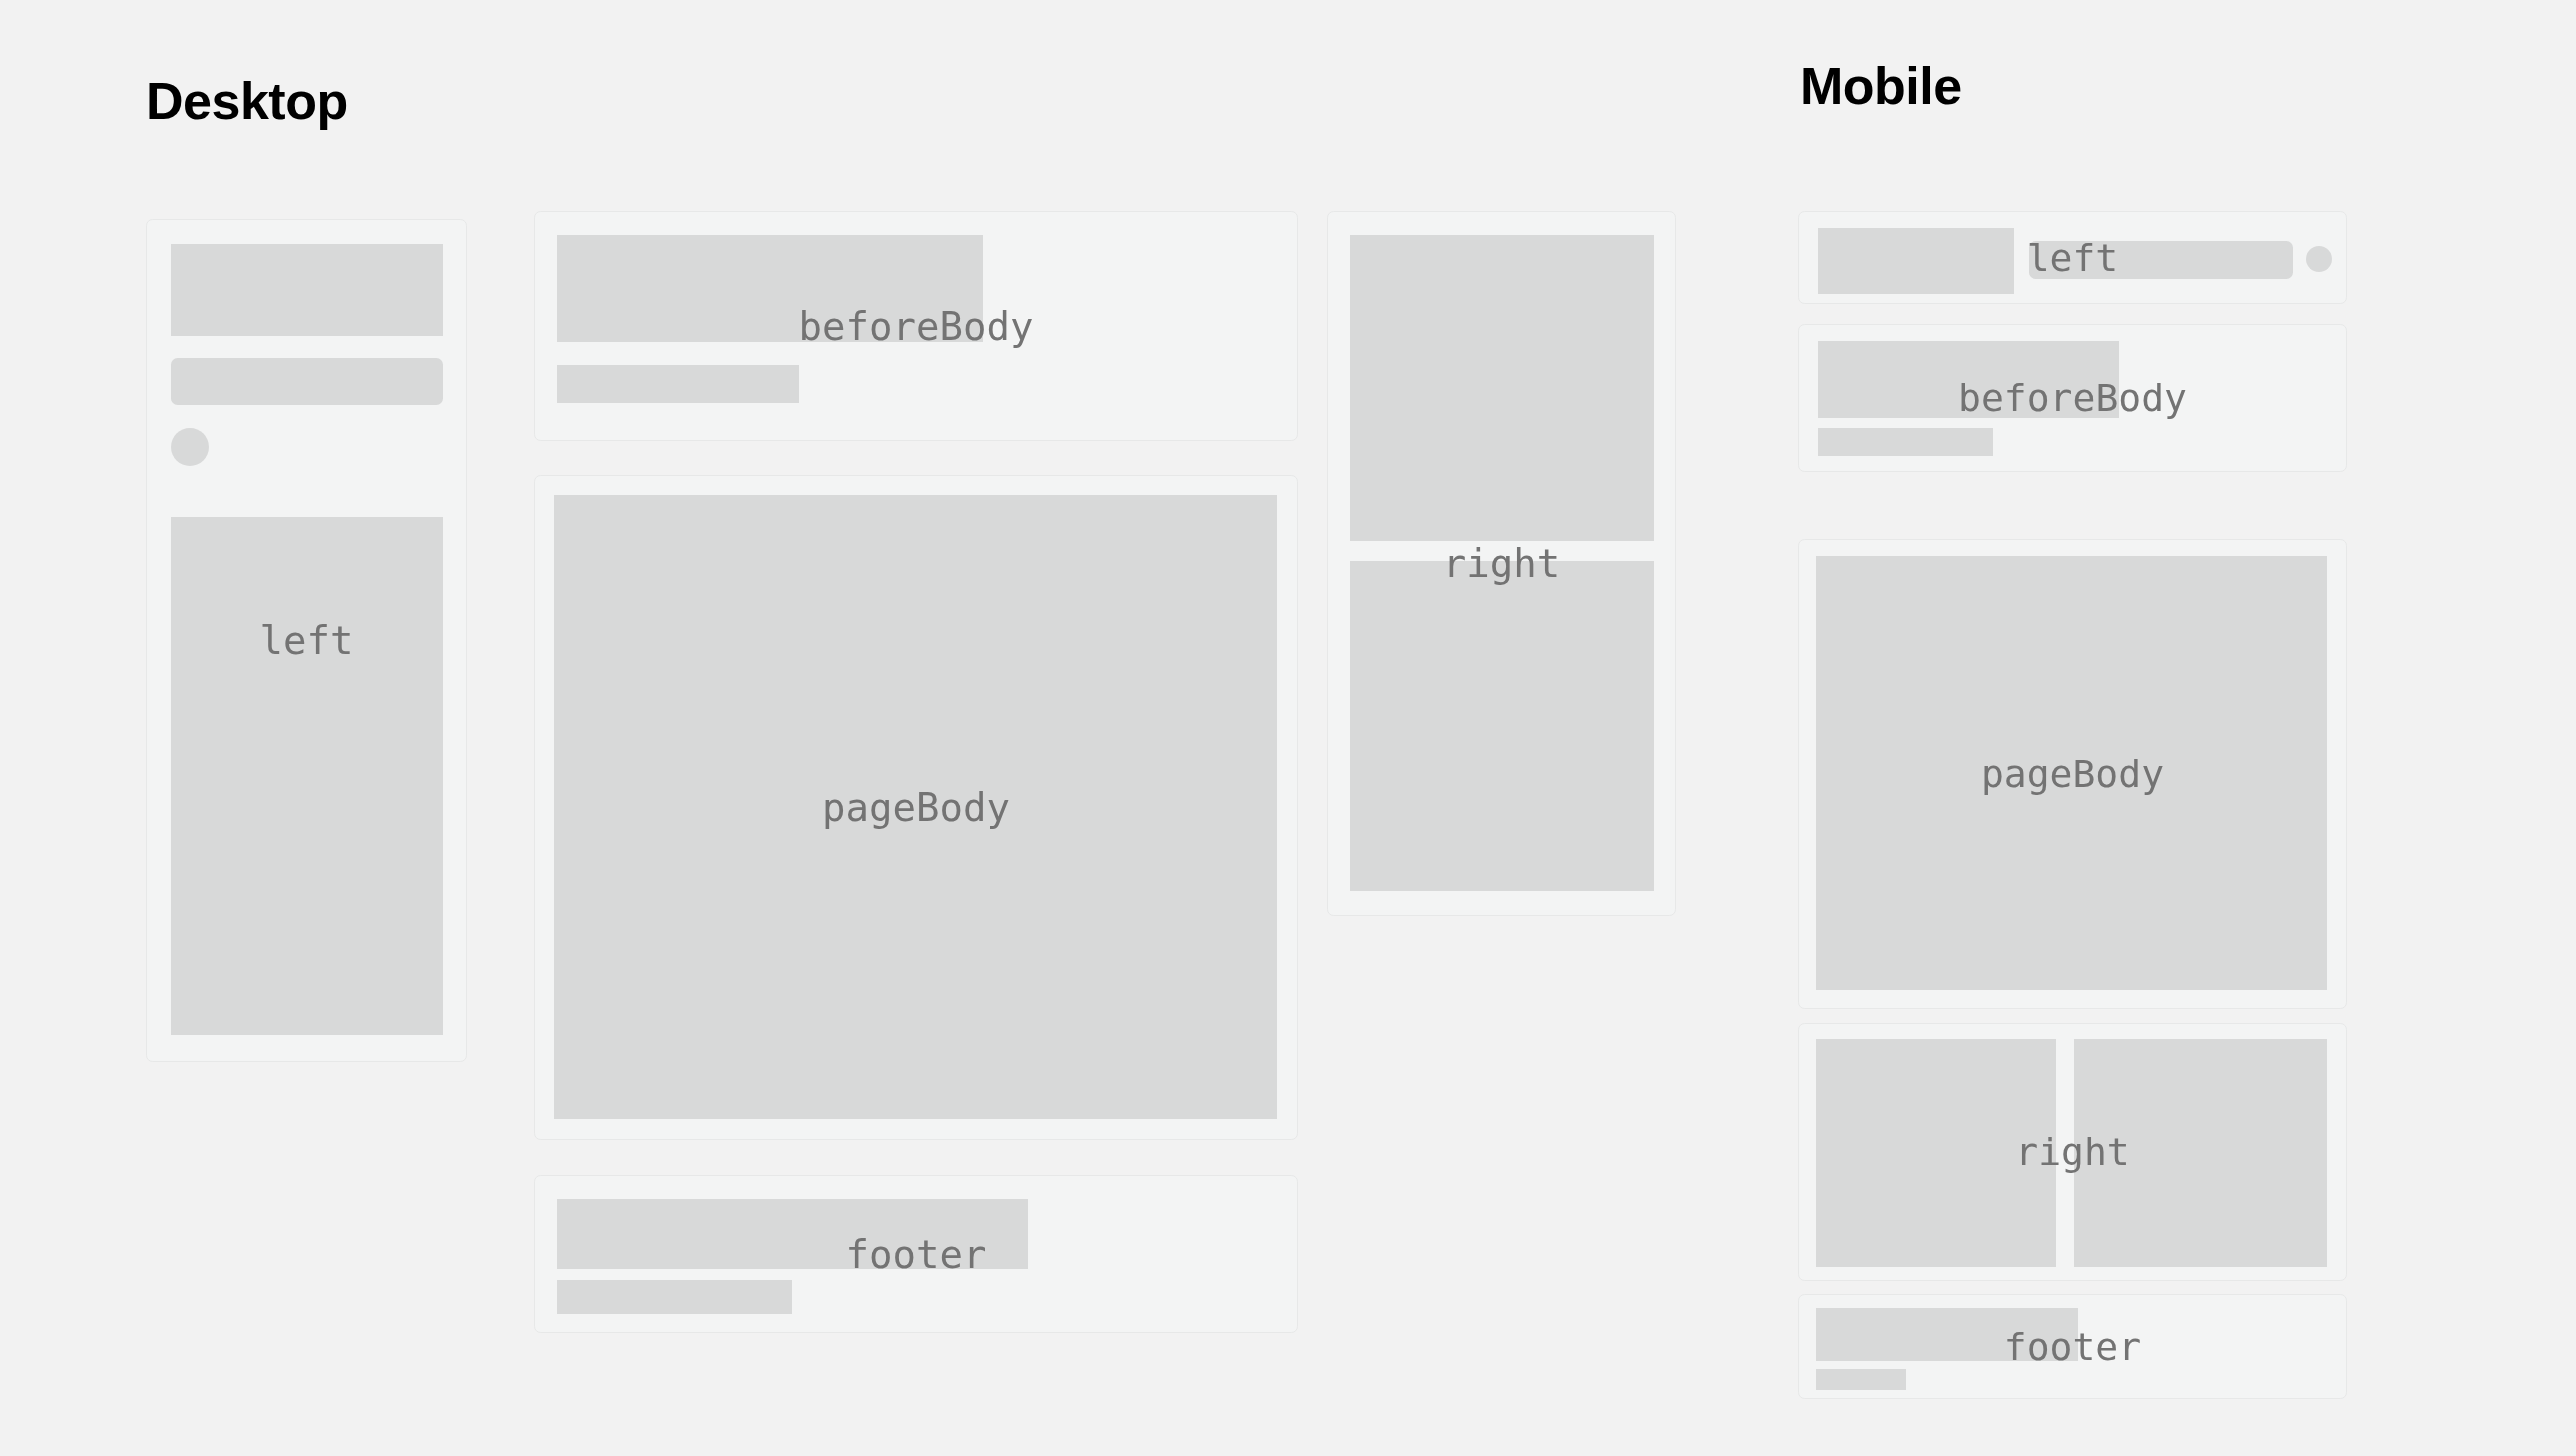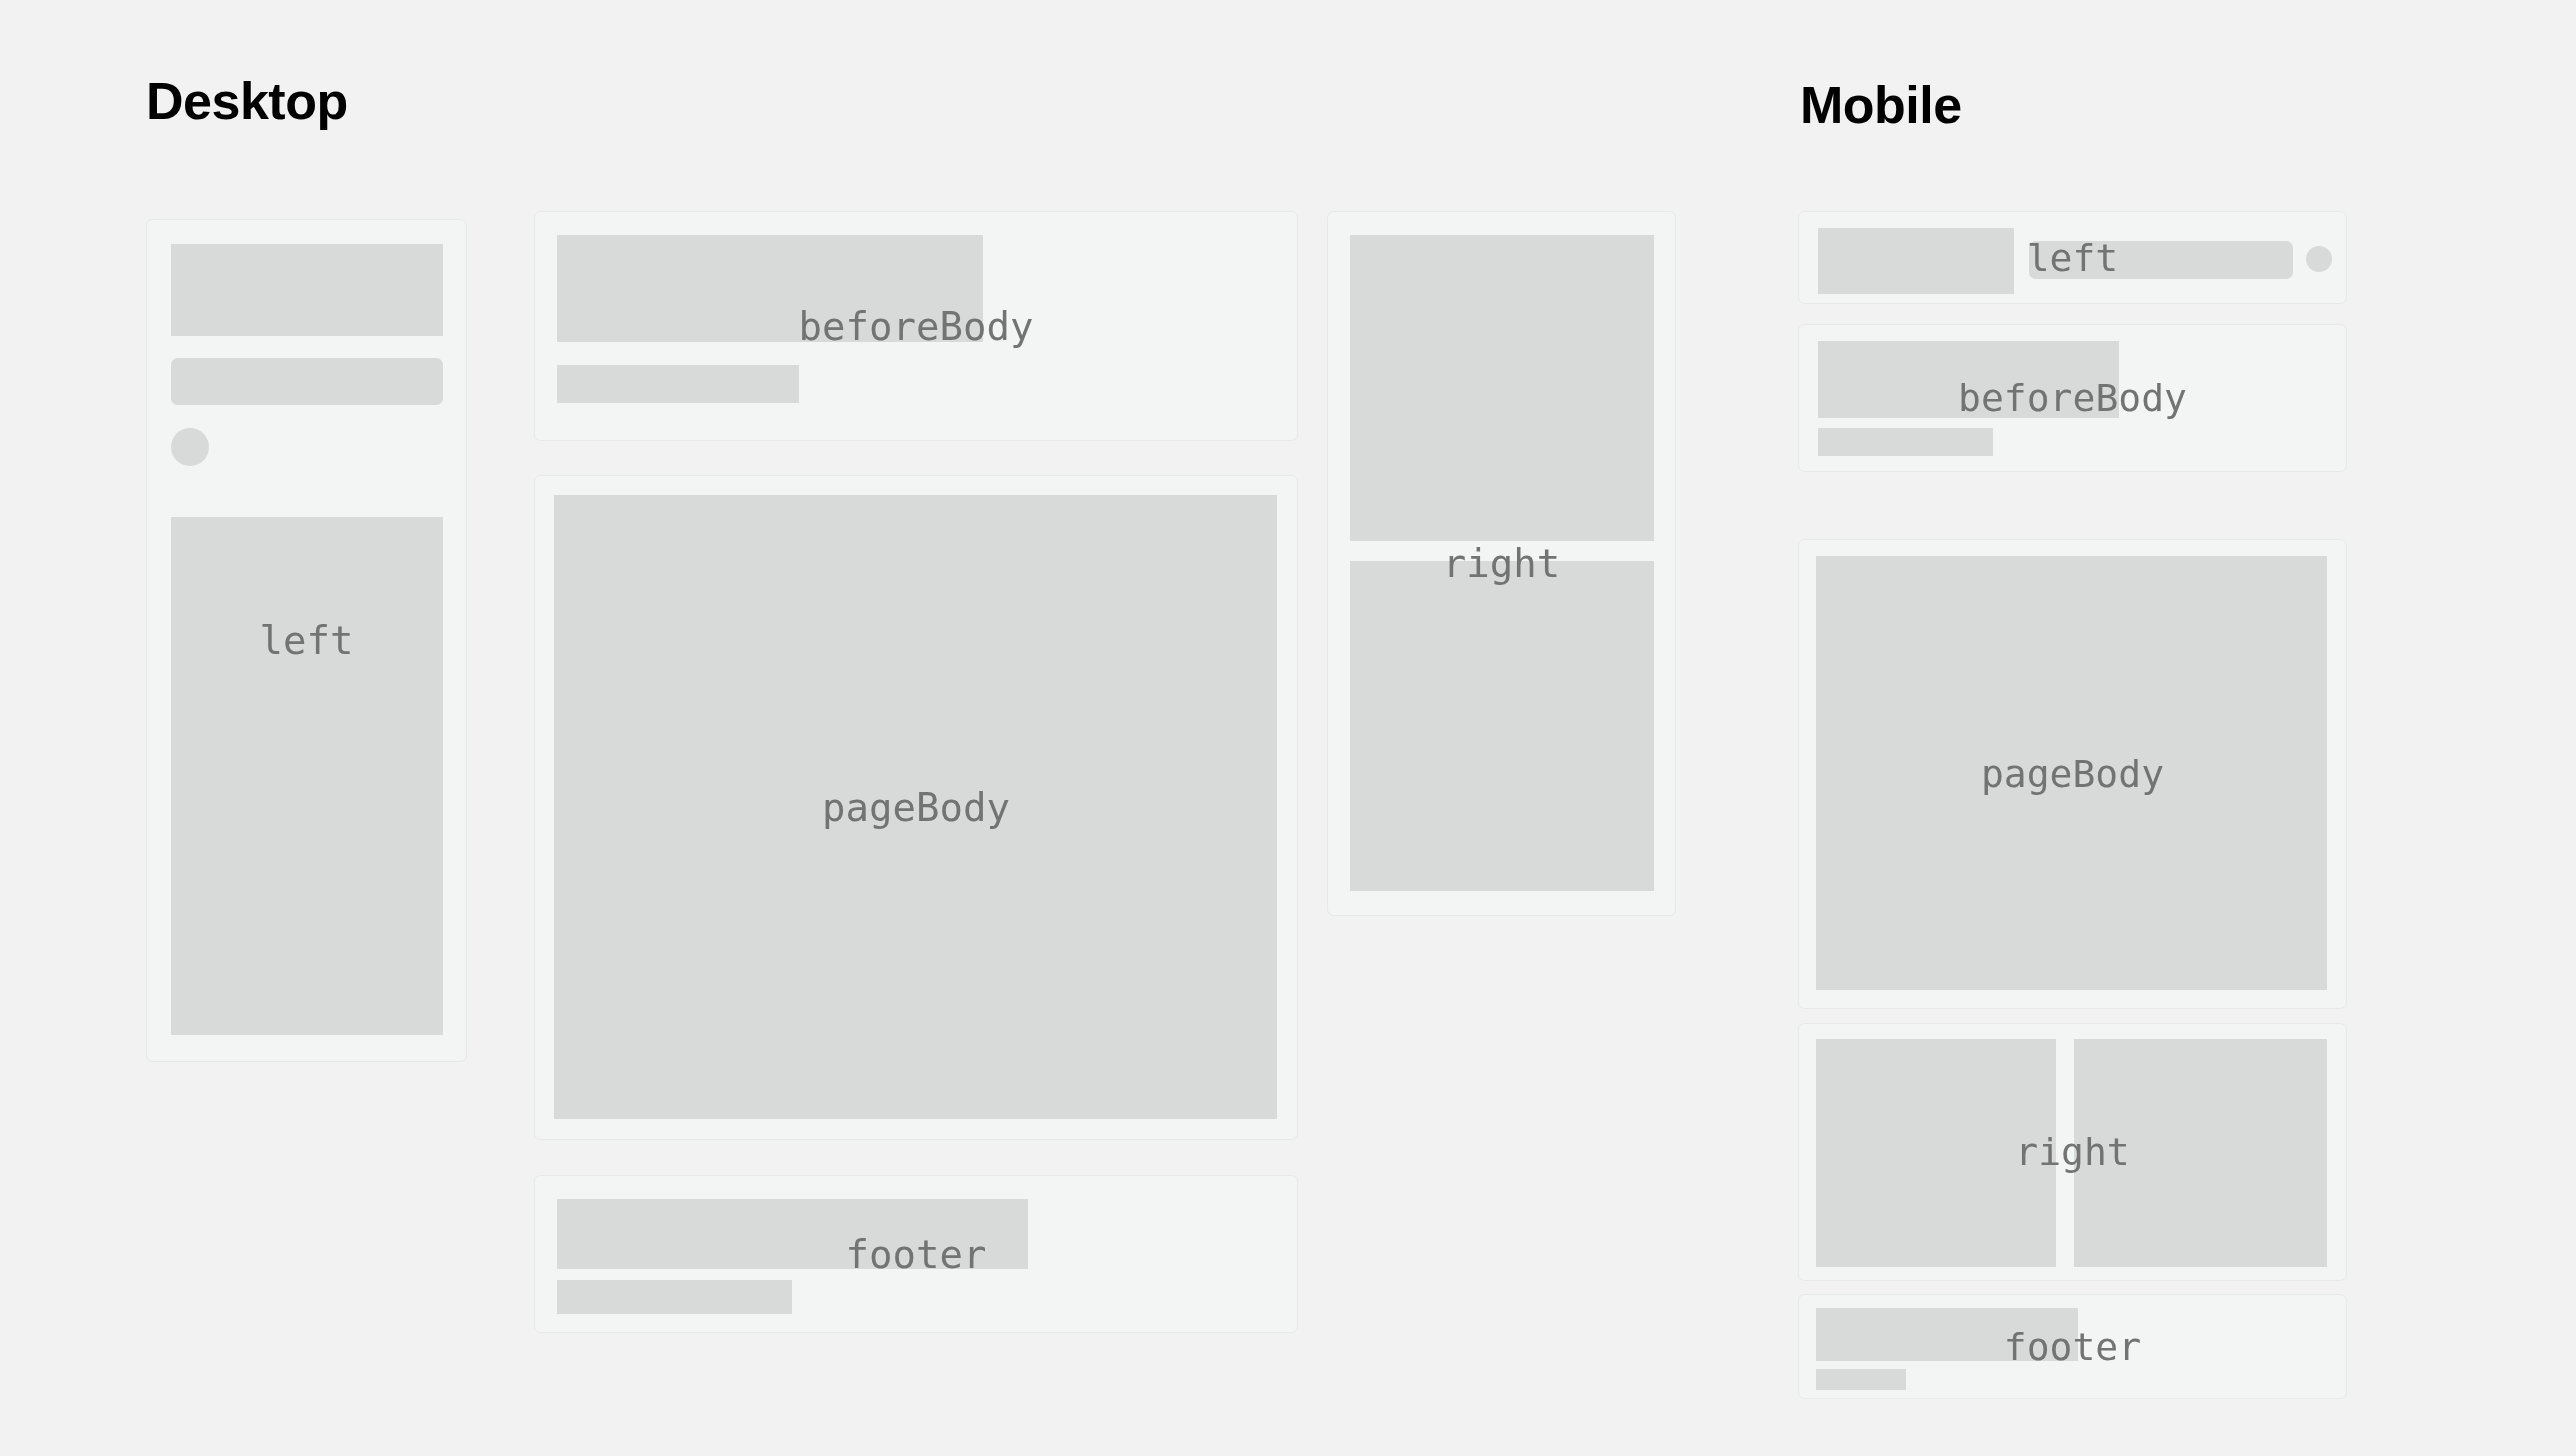--- a/index.html
+++ b/index.html
@@ -23,21 +23,21 @@
     position: absolute;
     font-family: "Liberation Sans", sans-serif;
     font-weight: bold;
     font-size: 52px;
     line-height: 1;
     color: #000000;
     letter-spacing: -0.5px;
     white-space: nowrap;
   }
   #heading-desktop { left: 146px; top: 75px; }
-  #heading-mobile  { left: 1800px; top: 79px; }
+  #heading-mobile  { left: 1800px; top: 60px; }
 
   
   .panel {
     position: absolute;
     background: #f3f4f4;
     border: 1.9px solid #e7e8e8;
     border-radius: 6.6px;
   }
 
   

